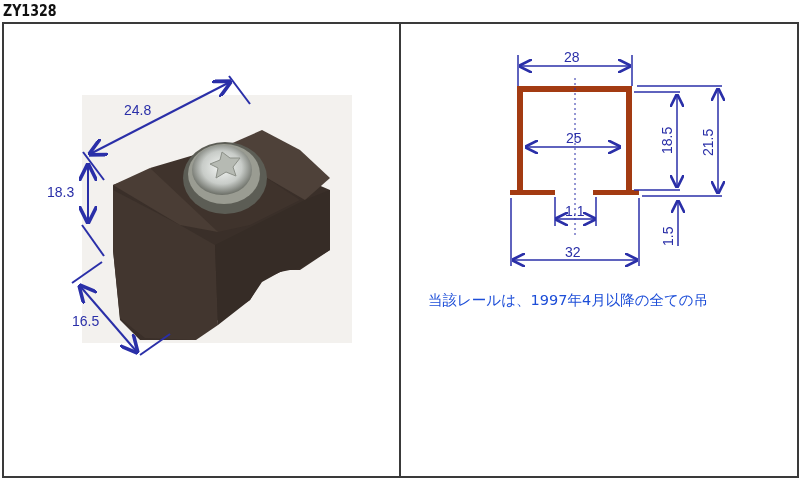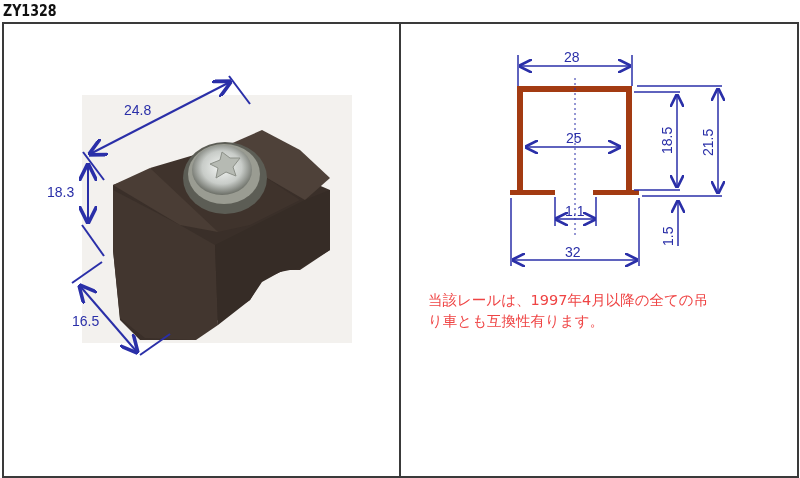--- a/index.html
+++ b/index.html
@@ -1,21 +1,21 @@
 <!DOCTYPE html>
 <html><head>
 <meta charset="utf-8">
 <style>
   html,body{margin:0;padding:0;background:#fff;}
   body{width:800px;height:478px;position:relative;overflow:hidden;font-family:"DejaVu Sans","Liberation Sans",sans-serif;}
   .title{position:absolute;left:3px;top:1px;font-size:16px;font-weight:bold;color:#111;letter-spacing:0px;font-family:"DejaVu Sans Condensed","DejaVu Sans",sans-serif;transform:scaleX(0.88);transform-origin:left top;}
   .frame{position:absolute;left:2px;top:22px;width:793px;height:452px;border:2px solid #3a3a3a;box-sizing:content-box;}
   .divider{position:absolute;left:399px;top:22px;width:2px;height:454px;background:#3a3a3a;}
   .photo-bg{position:absolute;left:82px;top:95px;width:270px;height:248px;background:#f3f1ee;}
-  .note{position:absolute;left:428px;top:290px;font-size:14.5px;line-height:21px;color:#ef4444;width:360px;}
+  .note{position:absolute;left:428px;top:290px;font-size:14.5px;line-height:21px;color:#1d4ed8;width:360px;}
   svg{position:absolute;left:0;top:0;}
   .dim{font-family:"Liberation Sans",sans-serif;font-size:14px;fill:#2a2fa8;}
 </style>
 </head>
 <body>
 
 <div class="title">ZY1328</div>
 <div class="frame"></div>
 <div class="divider"></div>
 
@@ -98,14 +98,13 @@
   <text class="dim" x="566" y="143">25</text>
   <text class="dim" x="565" y="216">1.1</text>
   <text class="dim" x="565" y="257">32</text>
   <text class="dim" transform="translate(672,154) rotate(-90)">18.5</text>
   <text class="dim" transform="translate(713,156) rotate(-90)">21.5</text>
   <text class="dim" transform="translate(673,246) rotate(-90)">1.5</text>
 </svg>
 
 <div class="note">
   <div>当該レールは、1997年4月以降の全ての吊</div>
-  <div>り車とも互換性有ります。</div>
 </div>
 
 </body></html>

